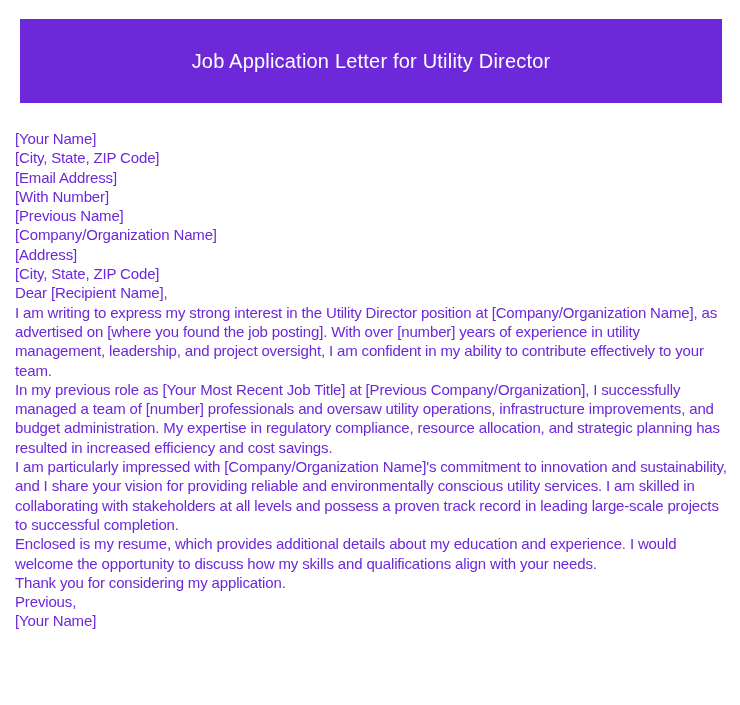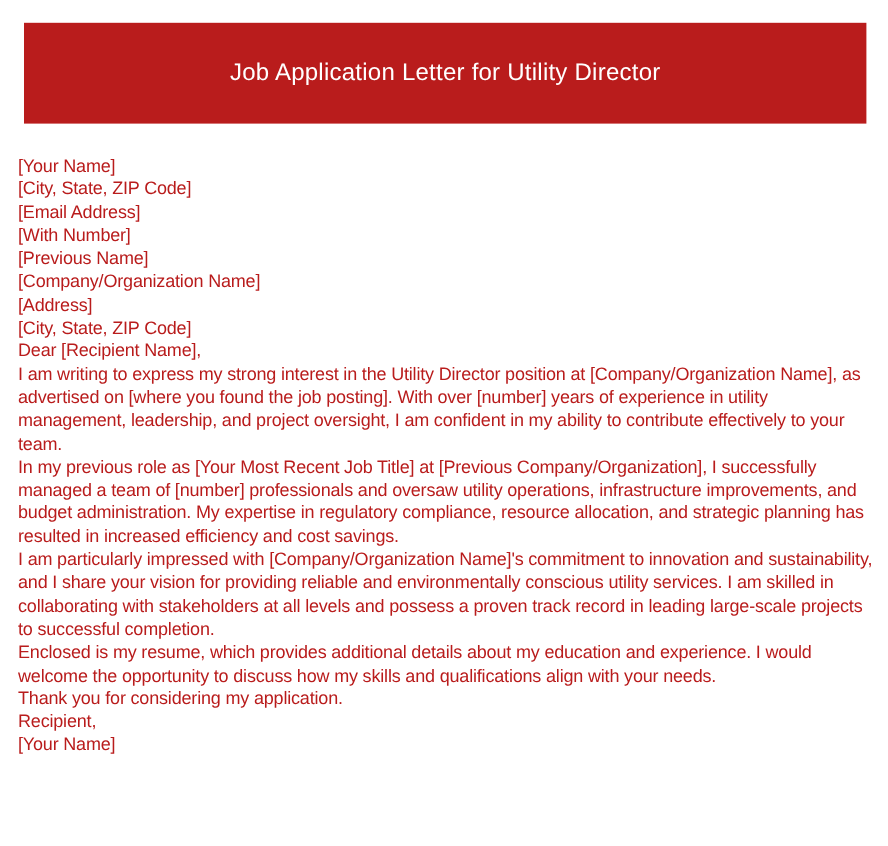--- a/index.html
+++ b/index.html
@@ -13,38 +13,38 @@
     position: relative;
     font-family: "Liberation Sans", sans-serif;
     overflow: hidden;
   }
   .header-band {
     position: absolute;
     left: 20px;
     top: 19px;
     width: 702px;
     height: 84px;
-    background: #b91c1c;
+    background: #6d28d9;
     display: flex;
     align-items: center;
     justify-content: center;
   }
   .header-title {
     color: #ffffff;
     font-size: 20px;
     font-weight: 500;
     letter-spacing: 0.2px;
     white-space: nowrap;
   }
   .letter-body {
     position: absolute;
     left: 15px;
     top: 129px;
     width: 712px;
-    color: #b91c1c;
+    color: #6d28d9;
     font-size: 15px;
     line-height: 19.3px;
     letter-spacing: -0.15px;
   }
   .letter-line, .letter-paragraph {
     margin: 0;
     padding: 0;
   }
 </style>
 </head>
@@ -73,16 +73,16 @@
 
   <div>
       <div class="letter-paragraph">I am writing to express my strong interest in the Utility Director position at [Company/Organization Name], as advertised on [where you found the job posting]. With over [number] years of experience in utility management, leadership, and project oversight, I am confident in my ability to contribute effectively to your team.</div>
       <div class="letter-paragraph">In my previous role as [Your Most Recent Job Title] at [Previous Company/Organization], I successfully managed a team of [number] professionals and oversaw utility operations, infrastructure improvements, and budget administration. My expertise in regulatory compliance, resource allocation, and strategic planning has resulted in increased efficiency and cost savings.</div>
       <div class="letter-paragraph">I am particularly impressed with [Company/Organization Name]'s commitment to innovation and sustainability, and I share your vision for providing reliable and environmentally conscious utility services. I am skilled in collaborating with stakeholders at all levels and possess a proven track record in leading large-scale projects to successful completion.</div>
       <div class="letter-paragraph">Enclosed is my resume, which provides additional details about my education and experience. I would welcome the opportunity to discuss how my skills and qualifications align with your needs.</div>
     </div>
 
   <div class="letter-line">Thank you for considering my application.</div>
 
-  <div class="letter-line">Recipient,</div>
+  <div class="letter-line">Previous,</div>
 
   <div class="letter-line">[Your Name]</div>
 </main>
 
 </body></html>

